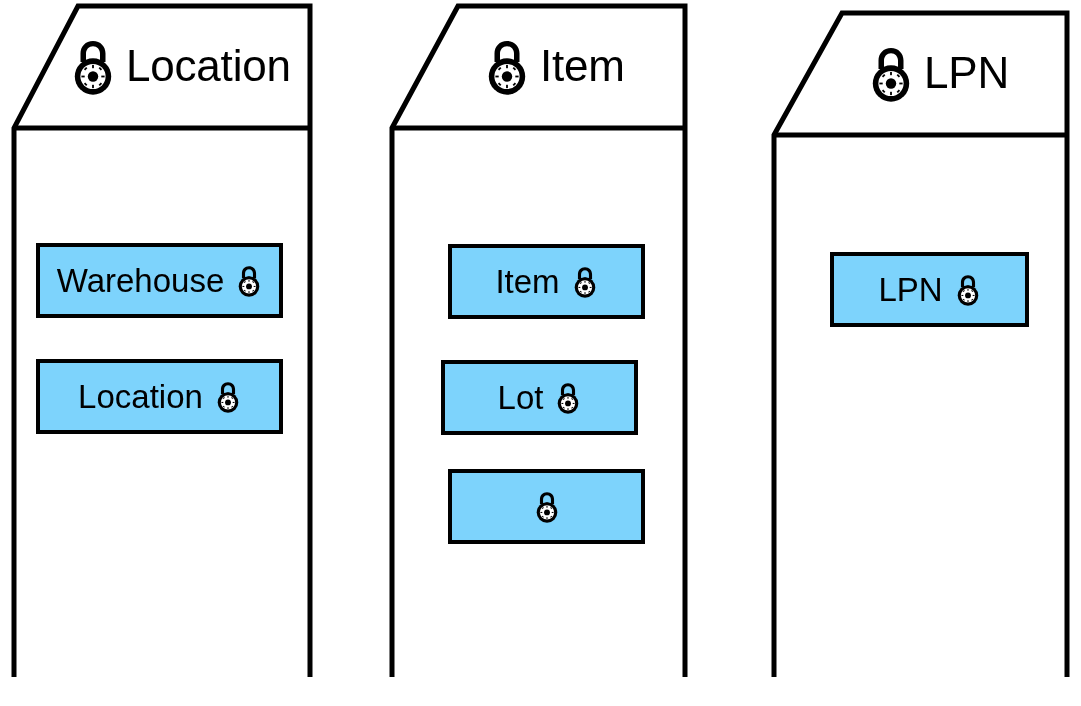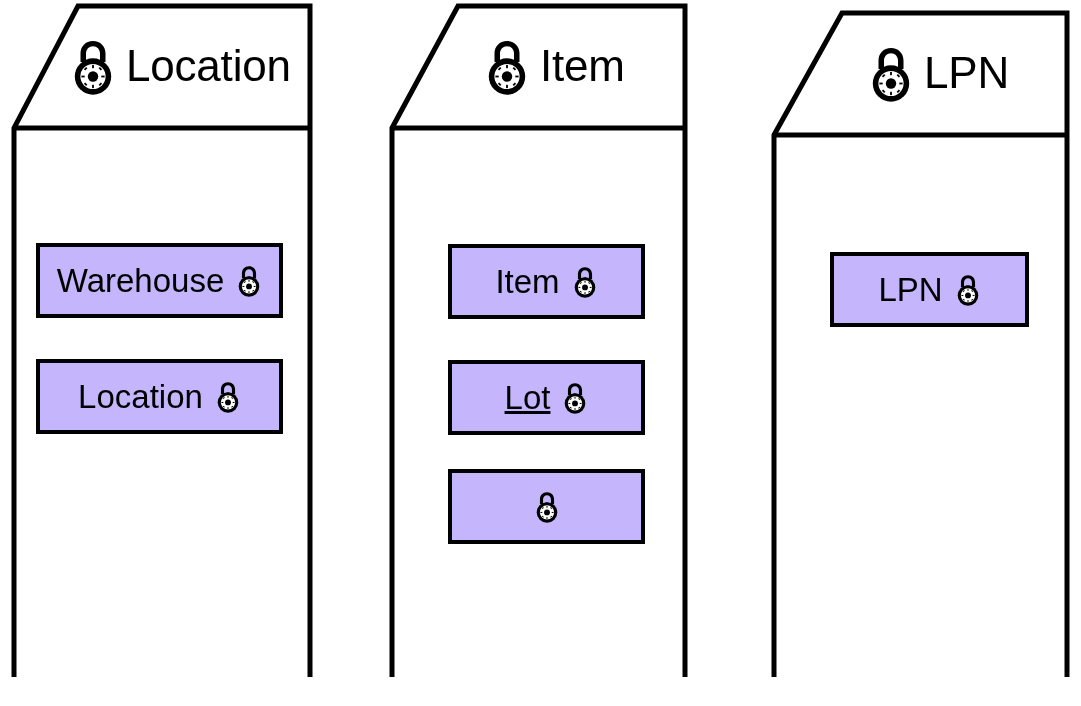--- a/index.html
+++ b/index.html
@@ -45,21 +45,21 @@
     white-space: nowrap;
     font-weight: 400;
     letter-spacing: -0.2px;
   }
   .boxes {
     position: absolute;
   }
   .field-box {
     position: absolute;
     box-sizing: border-box;
-    background: #c4b5fd;
+    background: #7dd3fc;
     border: 4px solid #000000;
     display: flex;
     align-items: center;
     justify-content: center;
     gap: 12px;
   }
   .field-label {
     font-size: 33px;
     line-height: 1;
     color: #000000;
@@ -199,21 +199,21 @@
               <rect x="31.3" y="38.6" width="3.3" height="1.8"></rect>
               <rect x="14.1" y="30.9" width="3.1" height="1.8" transform="rotate(-45 15.6 31.8)"></rect>
               <rect x="28.8" y="46.3" width="3.1" height="1.8" transform="rotate(-45 30.4 47.2)"></rect>
               <rect x="28.8" y="30.9" width="3.1" height="1.8" transform="rotate(45 30.4 31.8)"></rect>
               <rect x="14.1" y="46.3" width="3.1" height="1.8" transform="rotate(45 15.6 47.2)"></rect>
             </g>
           </svg>
         </span>
       </div>
 
-      <div class="field-box" style="left:62px; top:360px; width:197px; height:75px;text-decoration:underline;">
+      <div class="field-box" style="left:55px; top:360px; width:197px; height:75px;">
         <span class="field-label">Lot</span>
         <span class="lock-sm">
           <svg viewBox="0 0 46 58">
             <path d="M23 4 C15.5 4 10.5 9.5 10.5 16.5 L10.5 25 L16 25 L16 16.5 C16 12.3 19 9.2 23 9.2 C27 9.2 30 12.3 30 16.5 L30 25 L35.5 25 L35.5 16.5 C35.5 9.5 30.5 4 23 4 Z" fill="#000000"></path>
             <rect x="20.4" y="22" width="5.2" height="10" fill="#000000"></rect>
             <circle cx="23" cy="39.5" r="18.2" fill="#000000"></circle>
             <circle cx="23" cy="39.5" r="12.6" fill="#ffffff"></circle>
             <circle cx="23" cy="39.5" r="5.2" fill="#000000"></circle>
             <g fill="#000000">
               <rect x="22.1" y="27.9" width="1.8" height="3.3"></rect>

